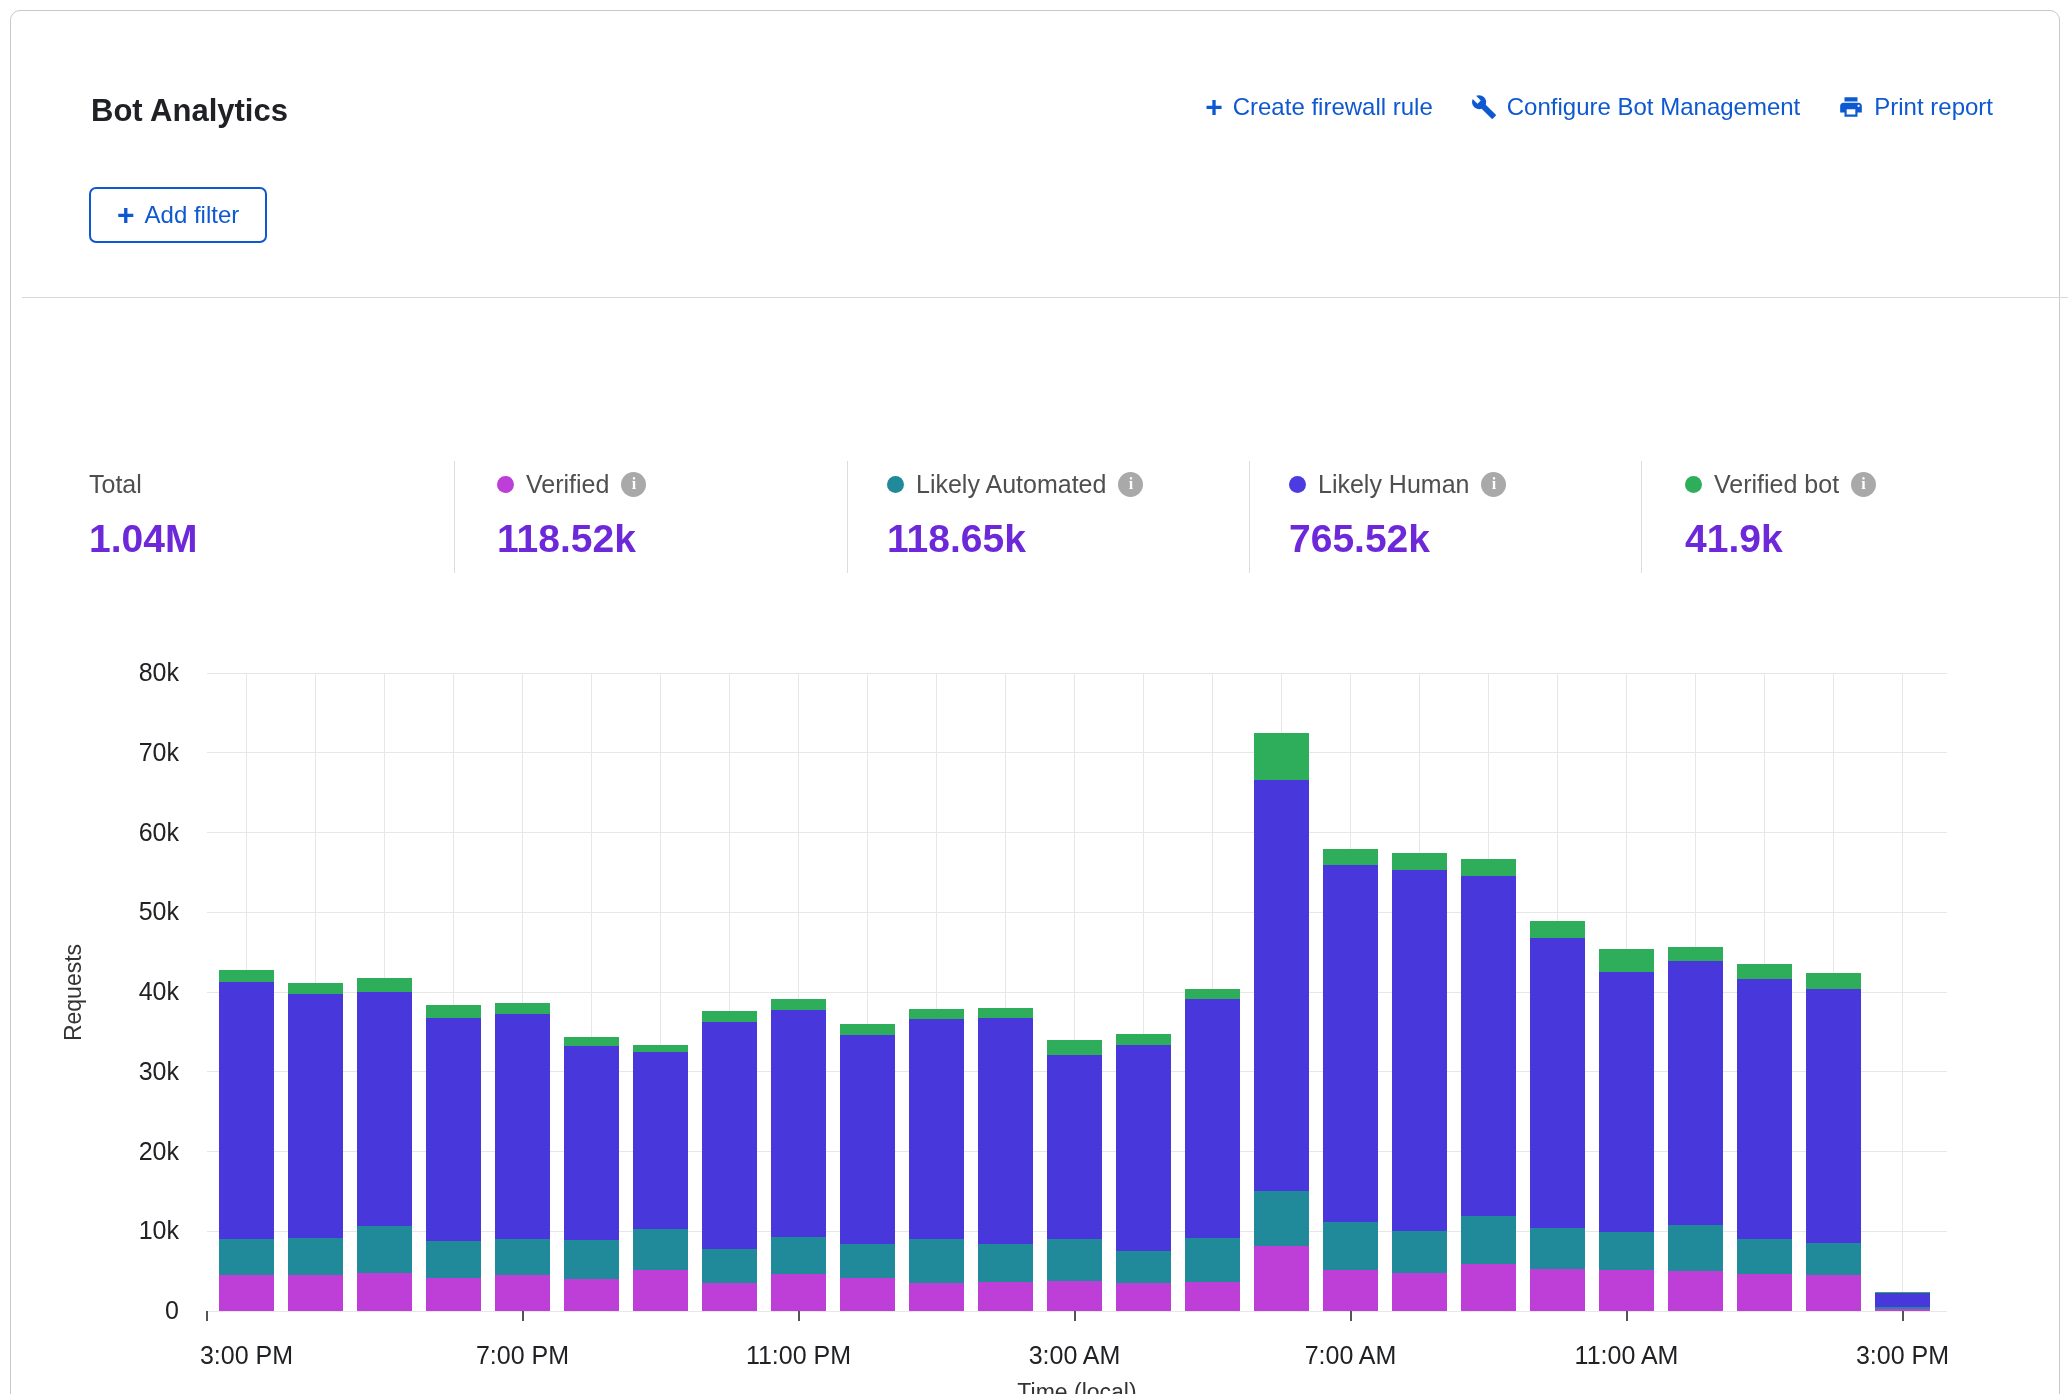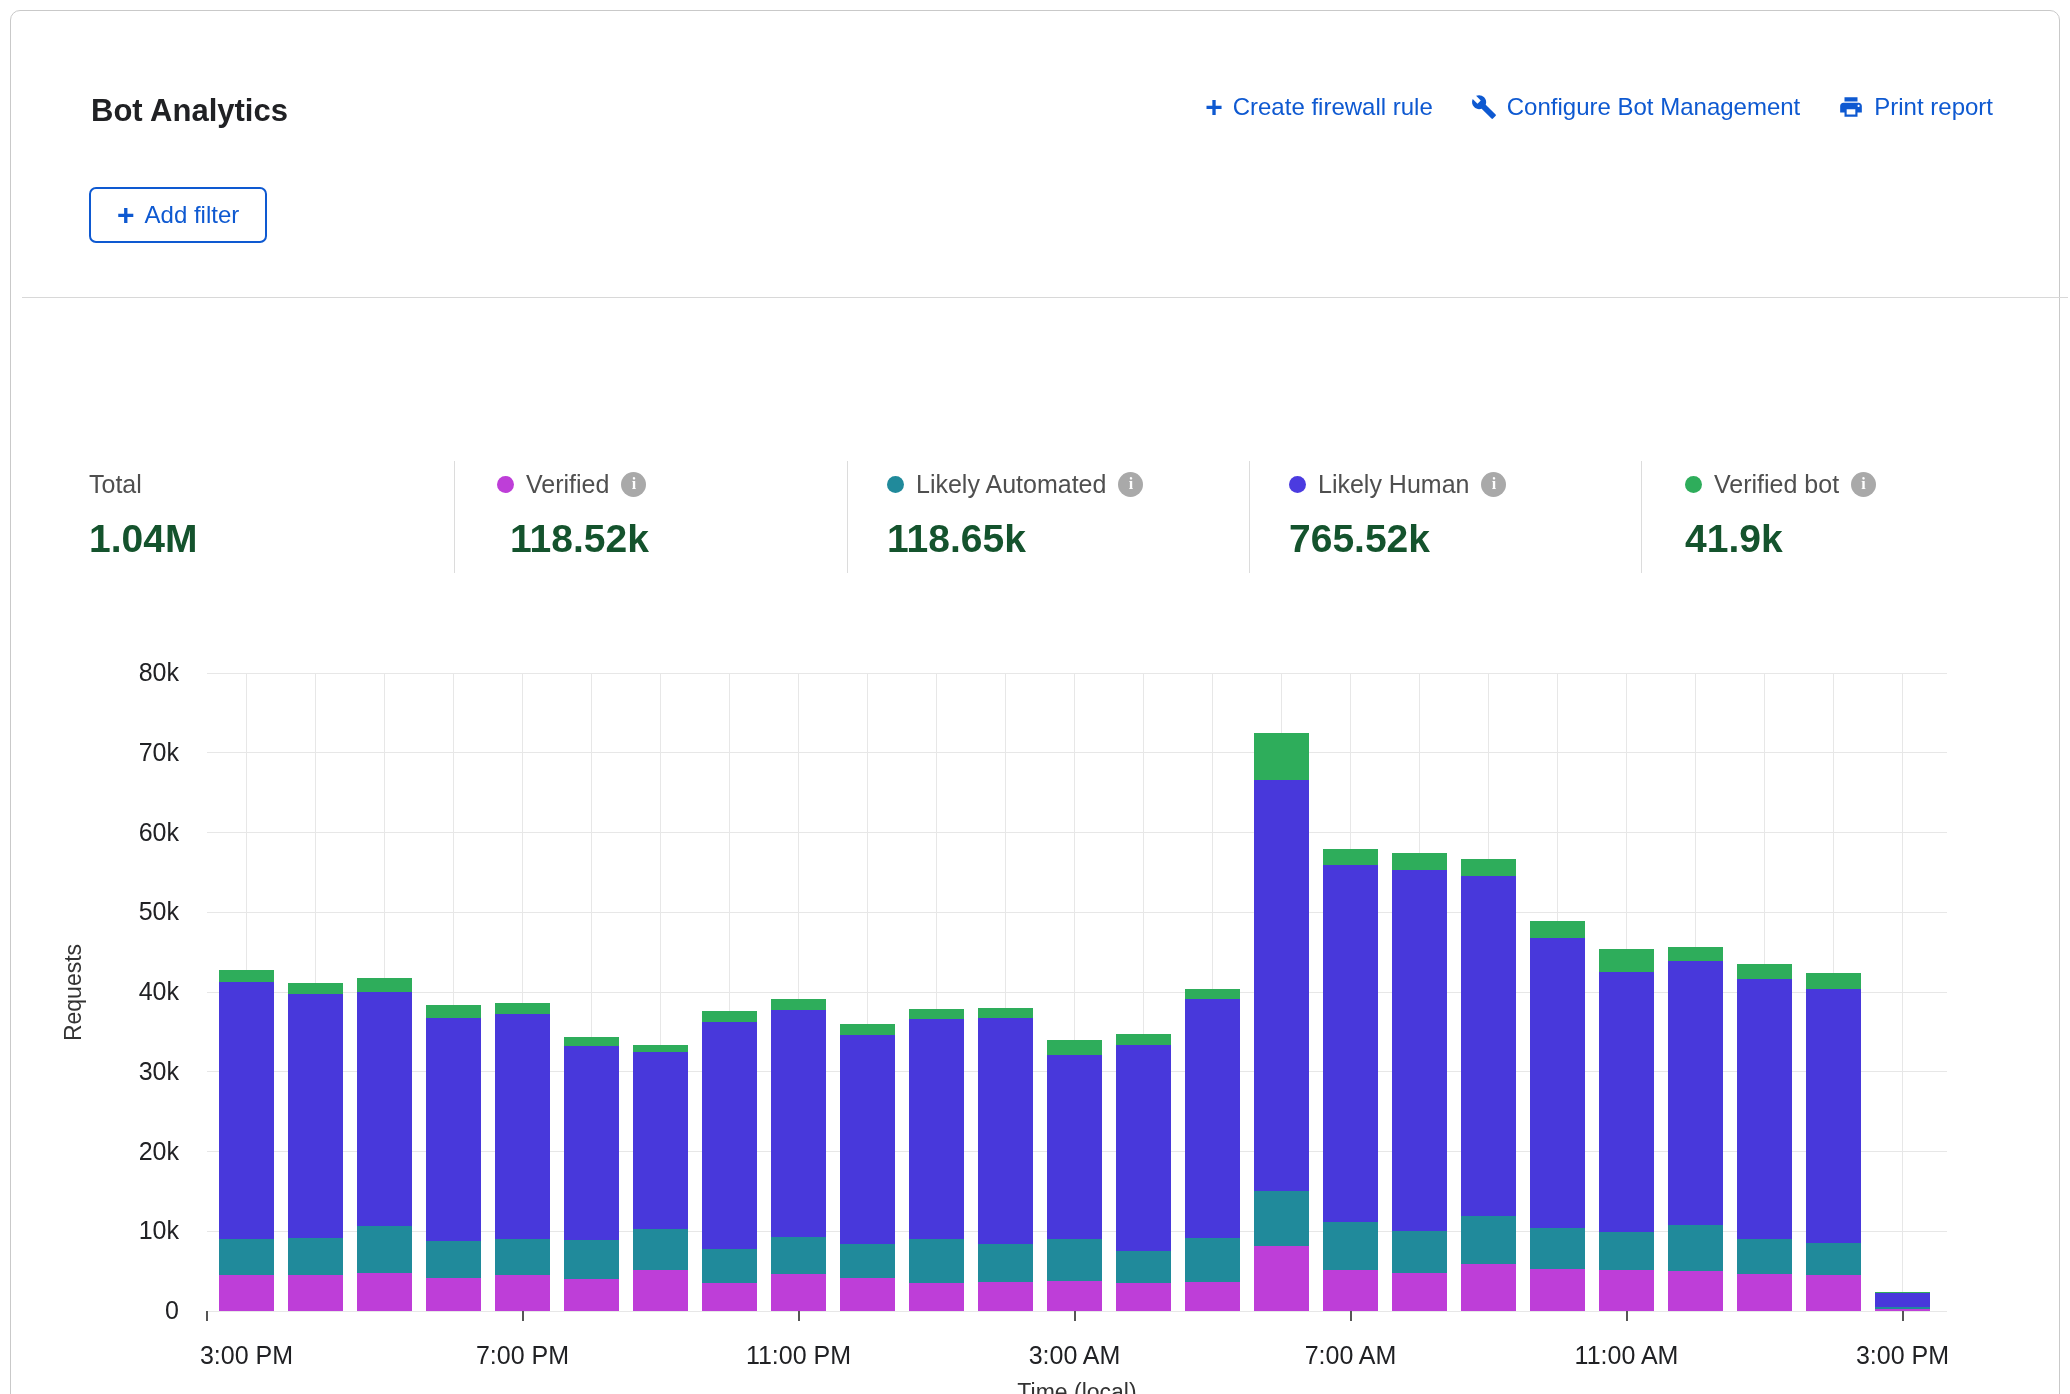--- a/index.html
+++ b/index.html
@@ -17,21 +17,21 @@
         background:#fff;display:flex;align-items:center;padding:0 20px;font-size:24px;color:#202124;cursor:pointer;box-sizing:border-box;}
   .caret{position:absolute;right:18px;top:22px;width:0;height:0;border-left:8px solid transparent;
         border-right:8px solid transparent;border-top:10px solid #4a4a4a;}
   .hdr-divider{position:absolute;left:11px;top:286px;width:2046px;height:1px;background:#d8d8d8;}
   .section-title{position:absolute;left:78px;top:360px;font-size:29px;font-weight:700;color:#1f1f1f;display:flex;align-items:center;gap:16px;}
   .stat-label-row{position:absolute;display:flex;align-items:center;gap:12px;height:30px;}
   .stat-label{font-size:25px;color:#4f4f4f;white-space:nowrap;}
   .dot{width:17px;height:17px;border-radius:50%;display:inline-block;}
   .info{width:25px;height:25px;border-radius:50%;background:#a9a9a9;color:#fff;font-size:16px;font-weight:700;
         display:inline-flex;align-items:center;justify-content:center;font-family:"Liberation Serif",serif;}
-  .stat-value{position:absolute;font-size:39px;font-weight:700;color:#14532d;white-space:nowrap;}
+  .stat-value{position:absolute;font-size:39px;font-weight:700;color:#6d28d9;white-space:nowrap;}
   .stat-divider{position:absolute;top:450px;width:1px;height:112px;background:#dcdcdc;}
   
   #plot{position:absolute;left:196px;top:662px;width:1740px;height:638px;}
   .hgrid{position:absolute;left:0;width:100%;height:1px;background:#e7e7e7;}
   .vgrid{position:absolute;top:0;height:100%;width:1px;background:#e7e7e7;}
   .bar{position:absolute;bottom:0;width:55px;}
   .seg{position:absolute;left:0;width:100%;}
   .ylab{position:absolute;left:88px;width:80px;text-align:right;font-size:25px;color:#202124;}
   .xlab{position:absolute;width:200px;text-align:center;font-size:25px;color:#202124;top:1330px;}
   .xtick{position:absolute;top:1300px;width:2px;height:10px;background:#555;}
@@ -81,21 +81,21 @@
   <div id="stats-row">
       <div class="stat-label-row" style="left: 78px; top: 458px;">
         <span class="stat-label">Total</span>
       </div>
       <div class="stat-value" style="left: 78px; top: 506px;">1.04M</div>
       <div class="stat-label-row" style="left: 486px; top: 458px;">
         <span class="dot" style="background: rgb(190, 62, 216);"></span>
         <span class="stat-label">Verified</span>
         <span class="info">i</span>
       </div>
-      <div class="stat-value" style="left: 499px; top: 506px;">118.52k</div>
+      <div class="stat-value" style="left: 486px; top: 506px;">118.52k</div>
       <div class="stat-label-row" style="left: 876px; top: 458px;">
         <span class="dot" style="background: rgb(32, 138, 155);"></span>
         <span class="stat-label">Likely Automated</span>
         <span class="info">i</span>
       </div>
       <div class="stat-value" style="left: 876px; top: 506px;">118.65k</div>
       <div class="stat-label-row" style="left: 1278px; top: 458px;">
         <span class="dot" style="background: rgb(75, 59, 224);"></span>
         <span class="stat-label">Likely Human</span>
         <span class="info">i</span>

